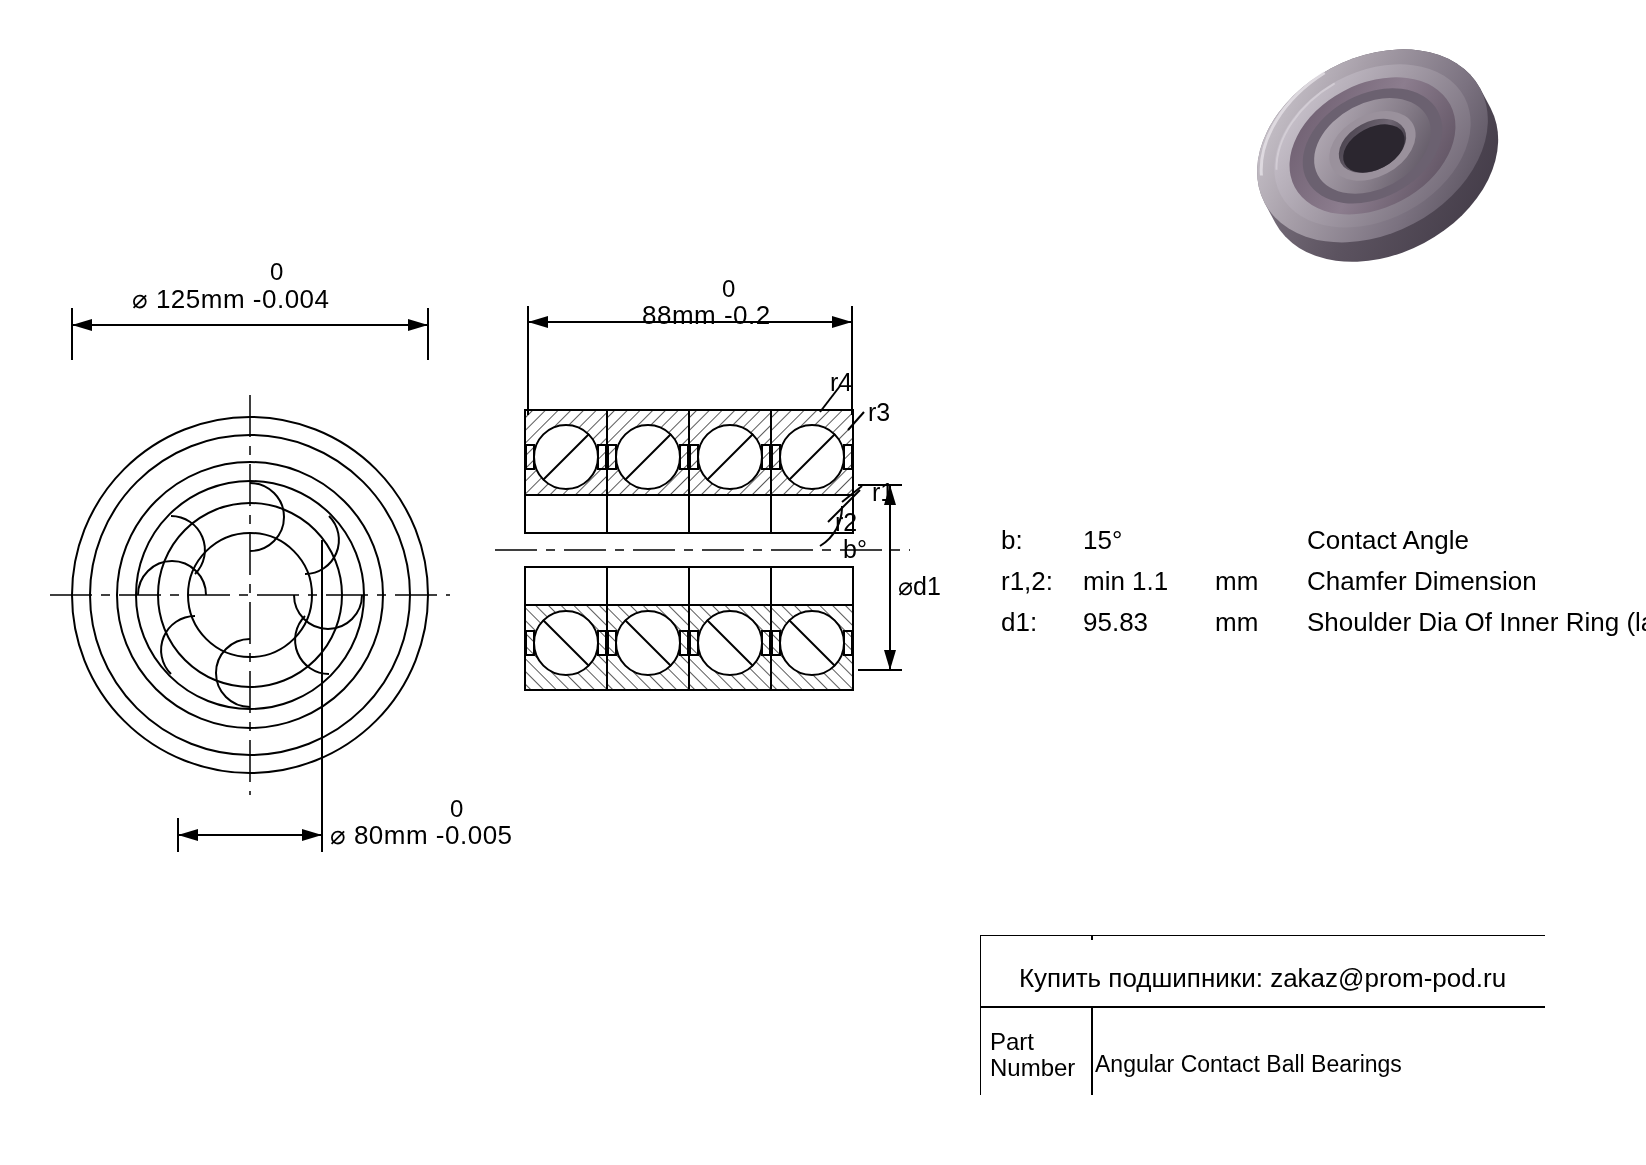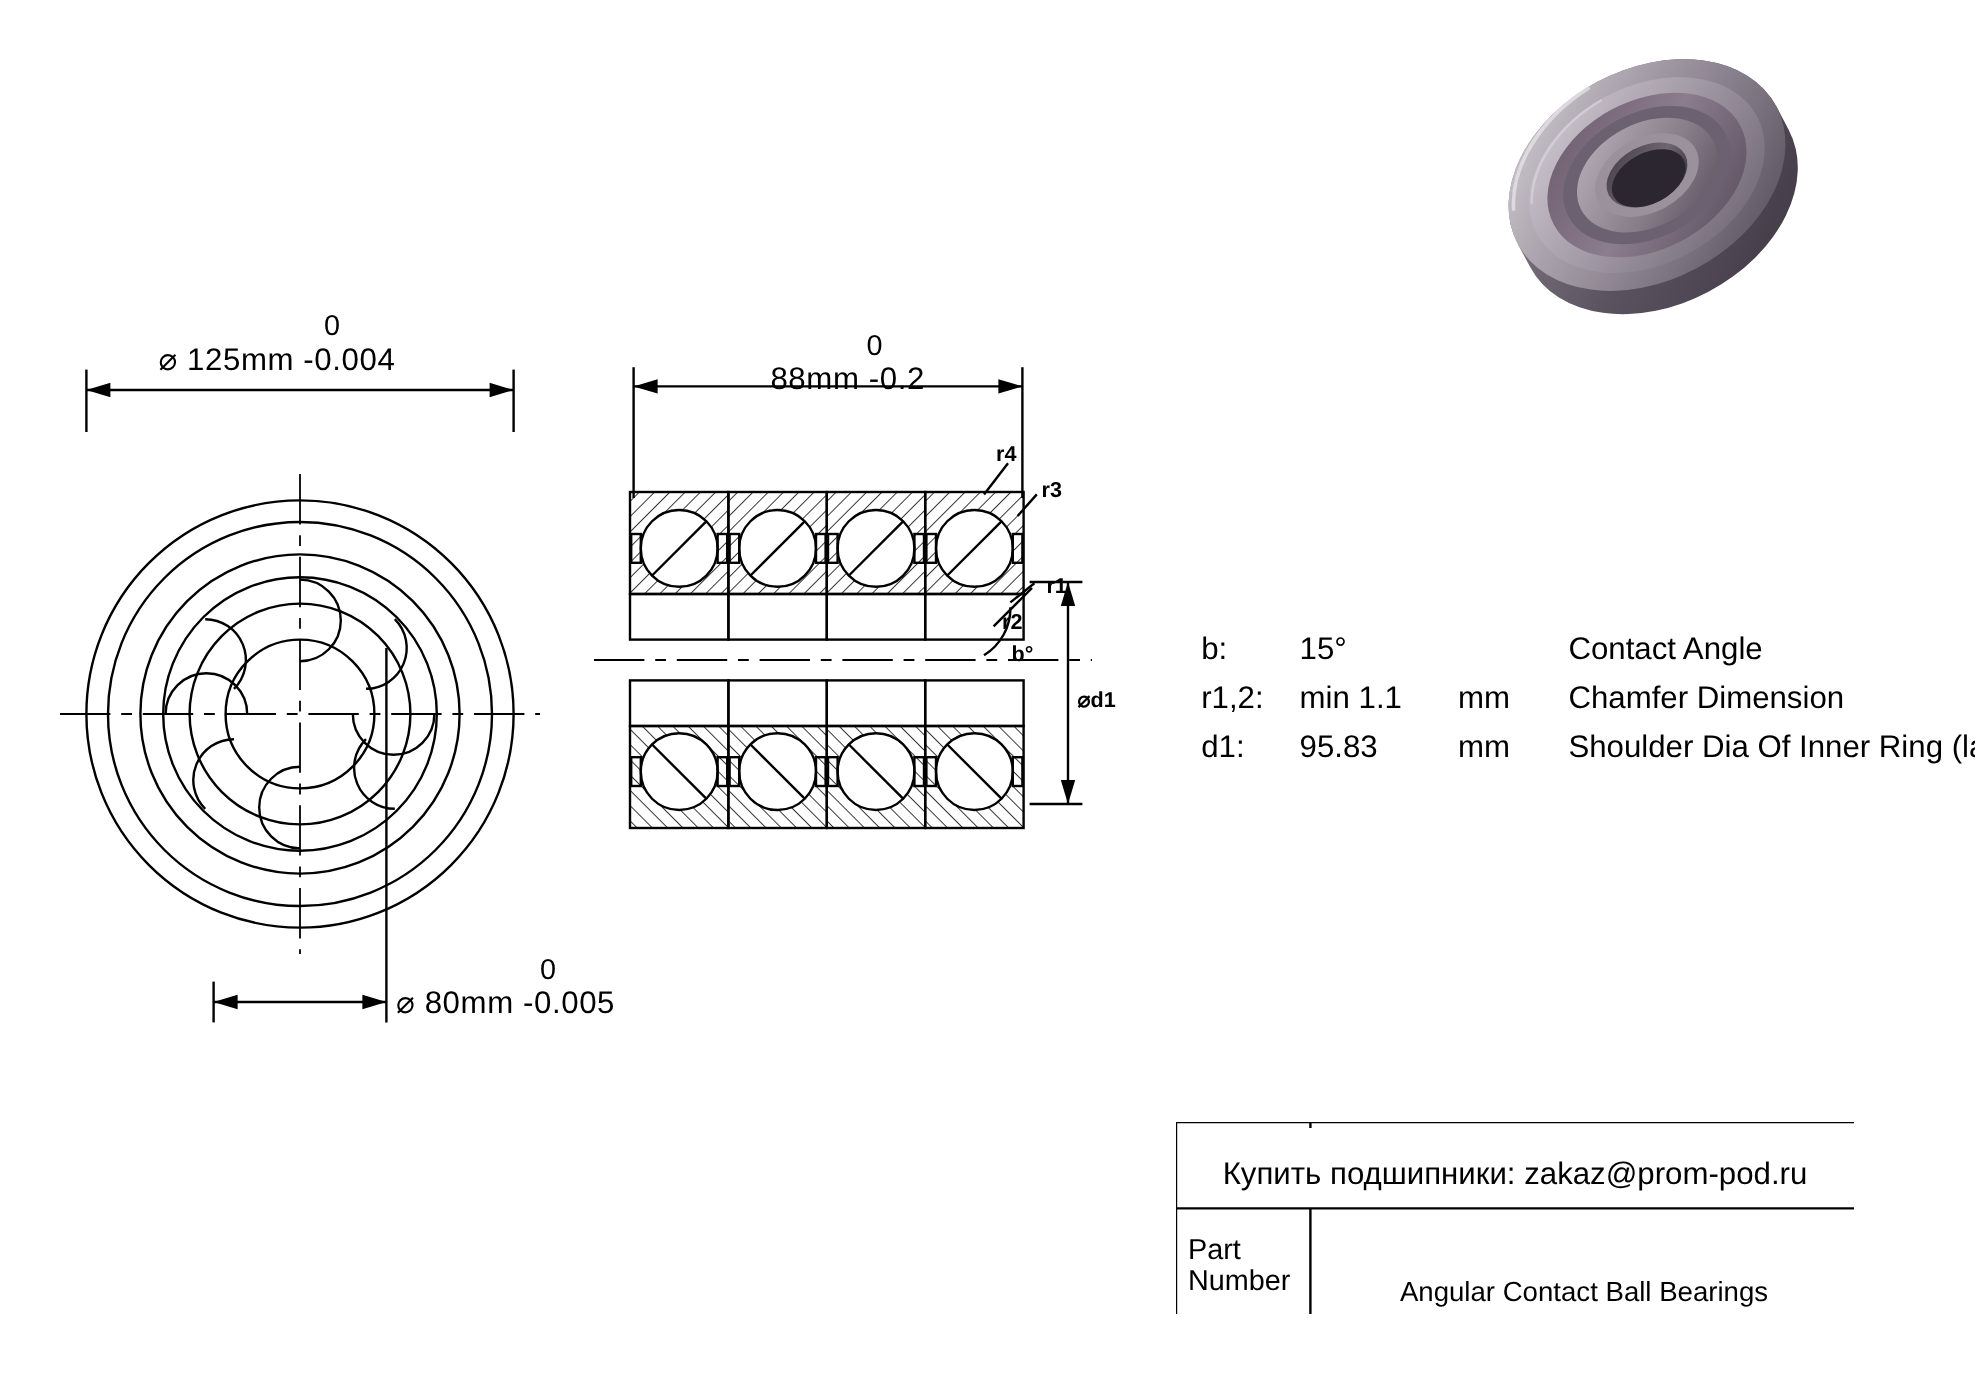--- a/index.html
+++ b/index.html
@@ -20,23 +20,22 @@
   .dim-text {
     font-size: 26px;
     letter-spacing: 0.5px;
     white-space: nowrap;
   }
   .tol-top {
     font-size: 24px;
     white-space: nowrap;
   }
   .lead-label {
-    font-size: 18px;
+    font-size: 25px;
     white-space: nowrap;
-    font-weight: bold;
   }
   .spec-table {
     position: absolute;
     left: 995px;
     top: 520px;
     border-collapse: collapse;
     font-size: 26px;
   }
   .spec-table td {
     padding: 5px 6px;
@@ -75,23 +74,22 @@
     position: absolute;
     left: 115px;
     top: 92px;
     width: 450px;
     text-align: center;
     font-size: 26px;
   }
   .tb-type {
     position: absolute;
     left: 115px;
-    top: 128px;
+    top: 116px;
     width: 450px;
-    text-align: center;
     font-size: 23px;
   }
   svg { display: block; }
 </style>
 </head>
 <body>
 
 <div id="page">
 
   <div class="abs" style="left:1240px; top:18px; width:280px; height:285px;">

